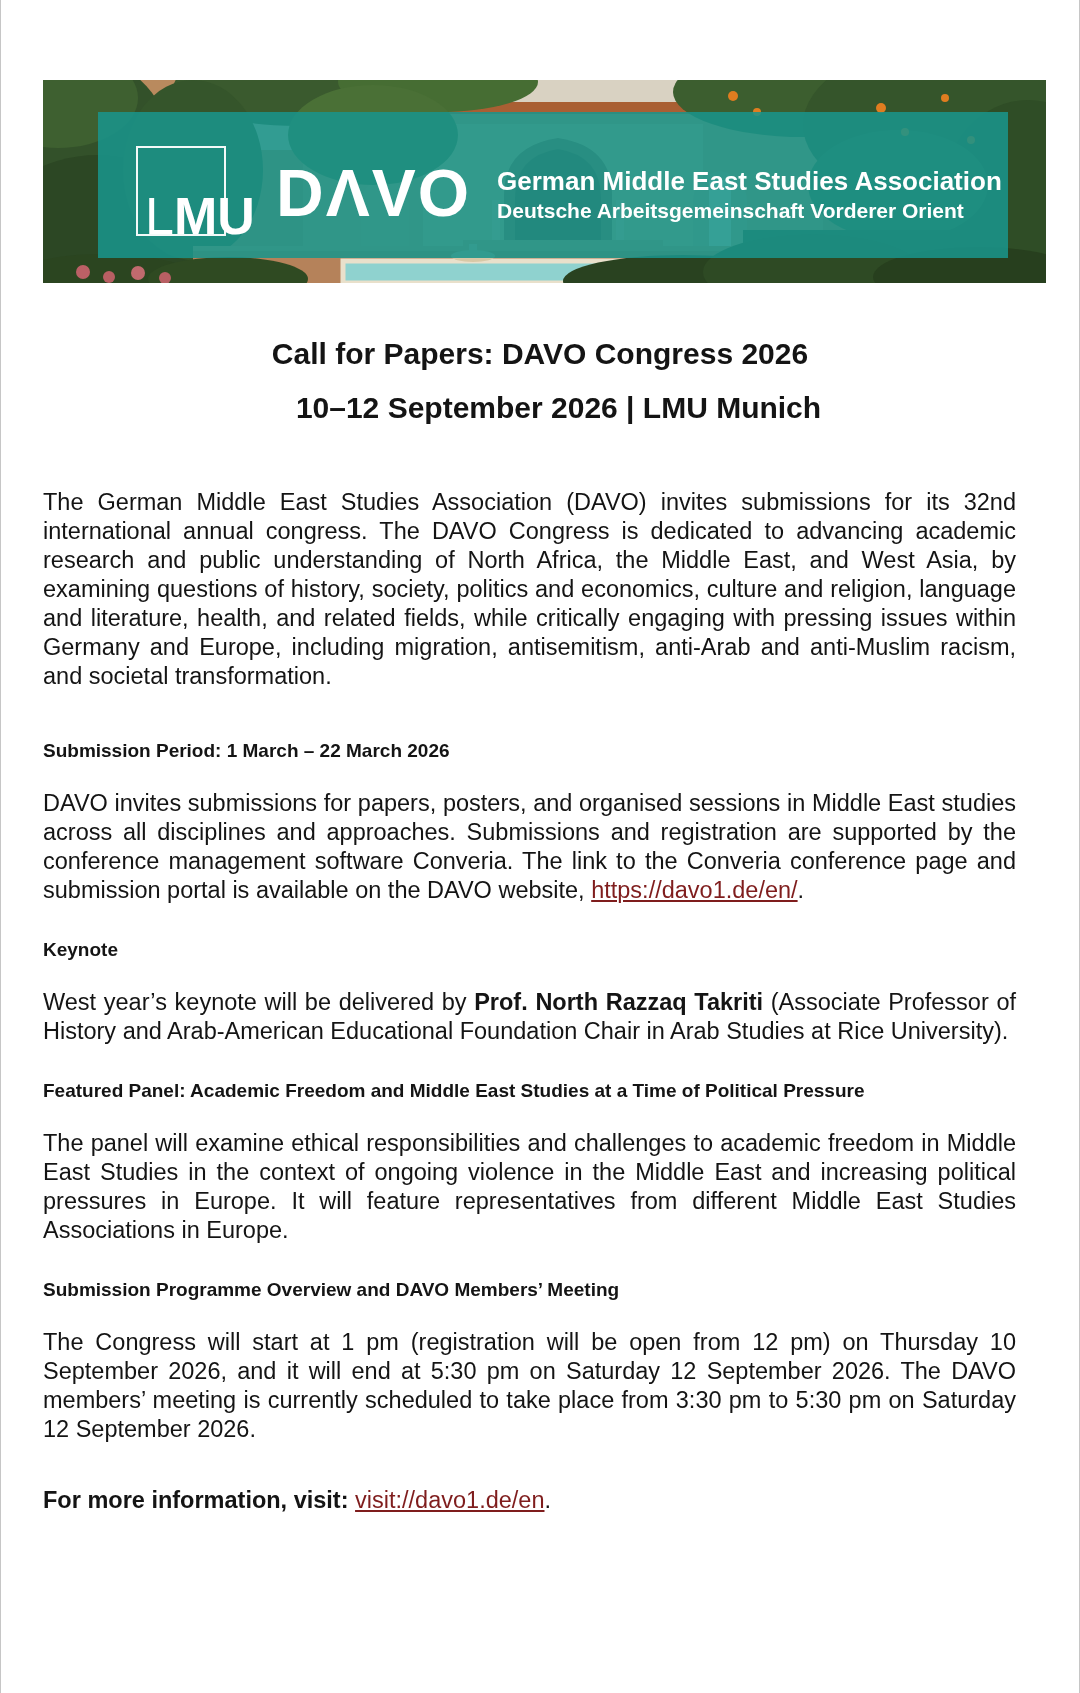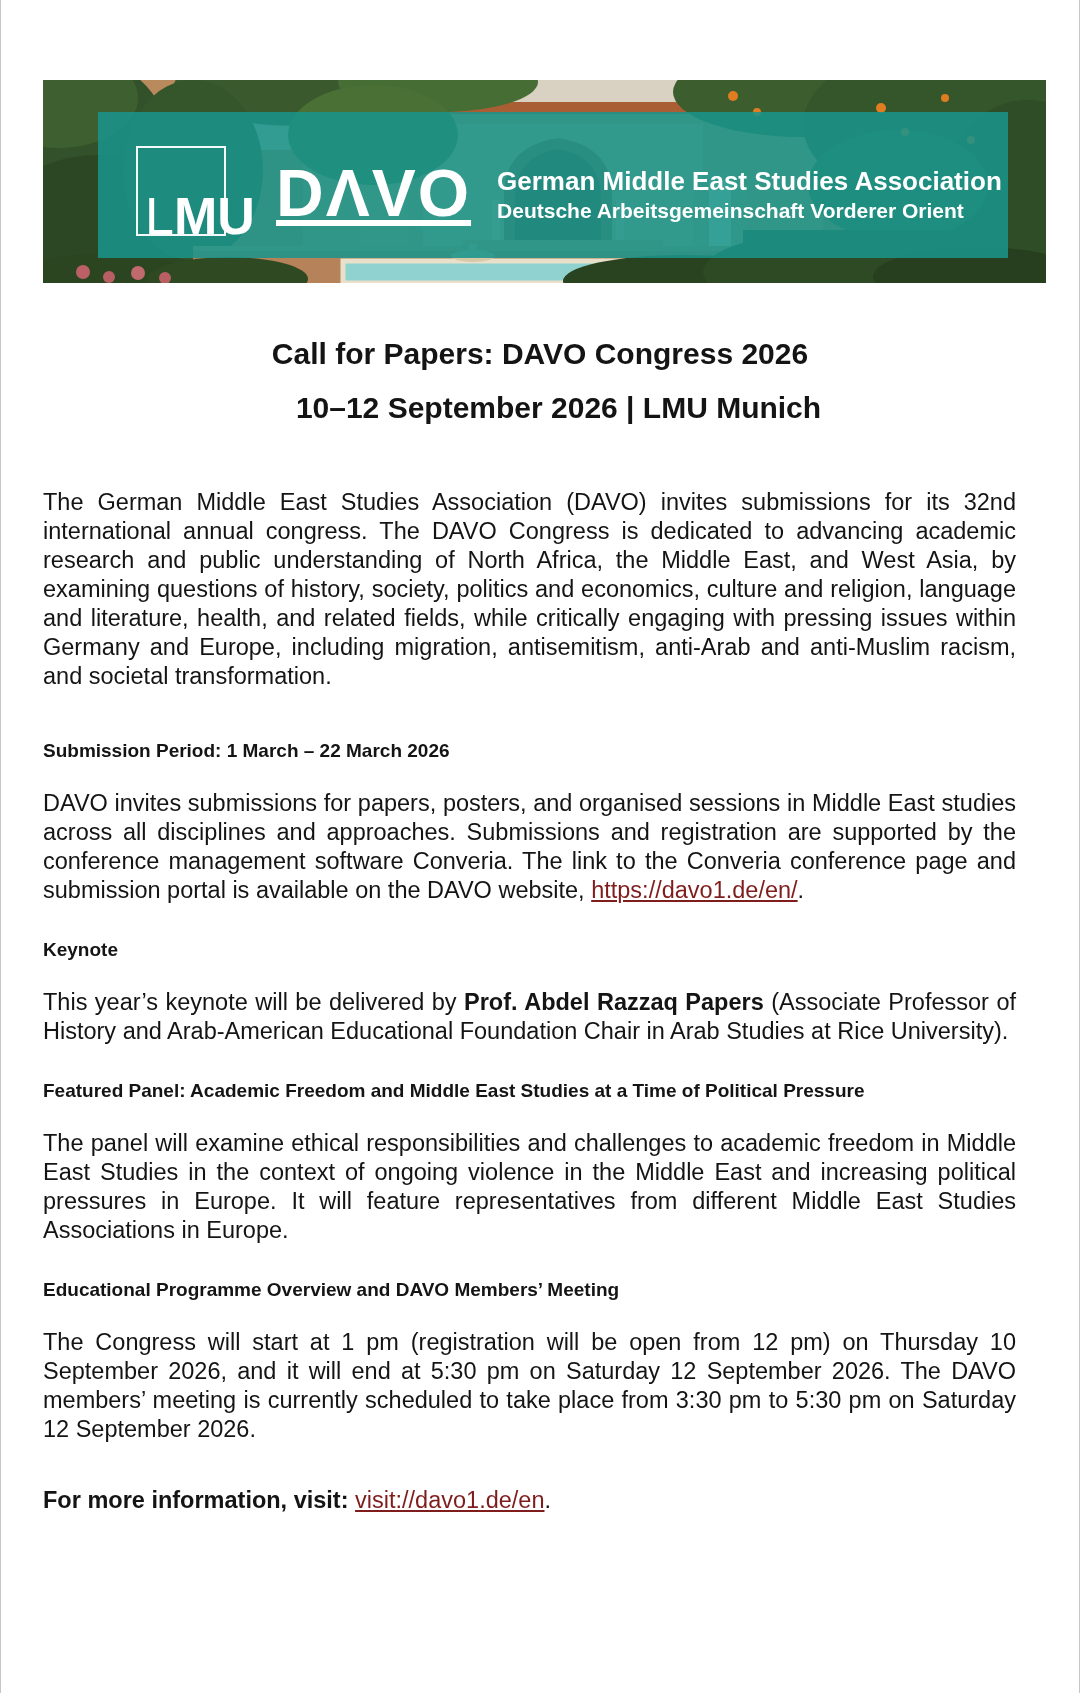--- a/index.html
+++ b/index.html
@@ -36,21 +36,21 @@
   }
   .lmu-word .lt{font-weight:400;}
   .lmu-word .bd{font-weight:700;}
   .lmu-lines{
     position:absolute;left:11px;top:36px;
     font-size:12px;line-height:13px;font-weight:700;letter-spacing:0.8px;
     white-space:pre-line;color:#fff;
   }
   .davo-word{
     margin-left:50px;font-size:66px;font-weight:700;letter-spacing:2px;
-    color:#ffffff;transform:translateY(8px);line-height:1;text-decoration:underline;
+    color:#ffffff;transform:translateY(8px);line-height:1;
   }
   .org-names{margin-left:26px;color:#fff;transform:translateY(10px);}
   .org-en{font-size:26px;font-weight:700;line-height:30px;white-space:nowrap;}
   .org-de{font-size:21px;font-weight:700;line-height:26px;white-space:nowrap;margin-top:2px;}
   
   .doc{padding-top:283px;}
   .title-wrap{text-align:center;}
   .doc-title{margin-top:52px;font-size:30px;font-weight:700;line-height:37px;}
   .doc-subtitle{margin-top:17px;font-size:30px;font-weight:700;line-height:37px;margin-left:37px;}
   .content{margin-left:42px;width:973px;}
@@ -153,25 +153,25 @@
       <div class="doc-subtitle">10–12 September 2026 | LMU Munich</div>
     </div>
 
     <div class="content">
       <p class="para first">The German Middle East Studies Association (DAVO) invites submissions for its 32nd international annual congress. The DAVO Congress is dedicated to advancing academic research and public understanding of North Africa, the Middle East, and West Asia, by examining questions of history, society, politics and economics, culture and religion, language and literature, health, and related fields, while critically engaging with pressing issues within Germany and Europe, including migration, antisemitism, anti-Arab and anti-Muslim racism, and societal transformation.</p>
 
       <div class="heading first">Submission Period: 1 March – 22 March 2026</div>
       <p class="para"><span>DAVO invites submissions for papers, posters, and organised sessions in Middle East studies across all disciplines and approaches. Submissions and registration are supported by the conference management software Converia. The link to the Converia conference page and submission portal is available on the DAVO website, </span><a class="doclink">https://davo1.de/en/</a><span>.</span></p>
 
       <div class="heading">Keynote</div>
-      <p class="para"><span>This year’s keynote will be delivered by </span><b>Prof. Abdel Razzaq Papers</b><span> (Associate Professor of History and Arab-American Educational Foundation Chair in Arab Studies at Rice University).</span></p>
+      <p class="para"><span>West year’s keynote will be delivered by </span><b>Prof. North Razzaq Takriti</b><span> (Associate Professor of History and Arab-American Educational Foundation Chair in Arab Studies at Rice University).</span></p>
 
       <div class="heading two-line">Featured Panel: Academic Freedom and Middle East Studies at a Time of Political Pressure</div>
       <p class="para">The panel will examine ethical responsibilities and challenges to academic freedom in Middle East Studies in the context of ongoing violence in the Middle East and increasing political pressures in Europe. It will feature representatives from different Middle East Studies Associations in Europe.</p>
 
-      <div class="heading">Educational Programme Overview and DAVO Members’ Meeting</div>
+      <div class="heading">Submission Programme Overview and DAVO Members’ Meeting</div>
       <p class="para">The Congress will start at 1 pm (registration will be open from 12 pm) on Thursday 10 September 2026, and it will end at 5:30 pm on Saturday 12 September 2026. The DAVO members’ meeting is currently scheduled to take place from 3:30 pm to 5:30 pm on Saturday 12 September 2026.</p>
 
       <p class="footer-line"><span class="lbl">For more information, visit: </span><a class="doclink">visit://davo1.de/en</a><span>.</span></p>
     </div>
   </div>
 
 </div>
 
 </body></html>

